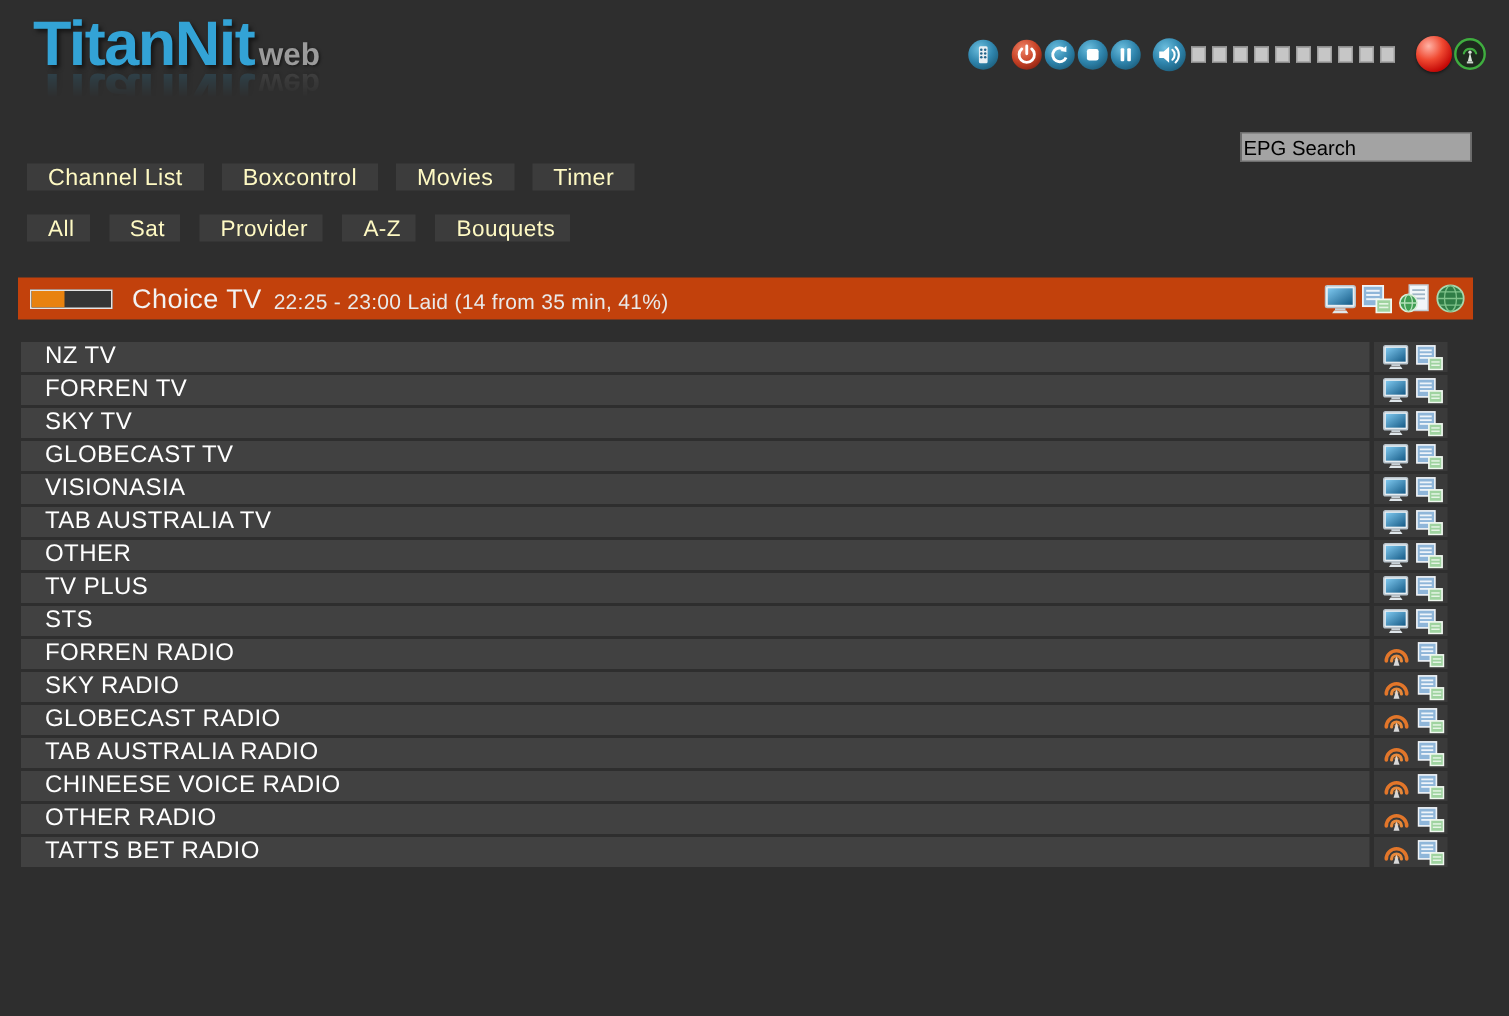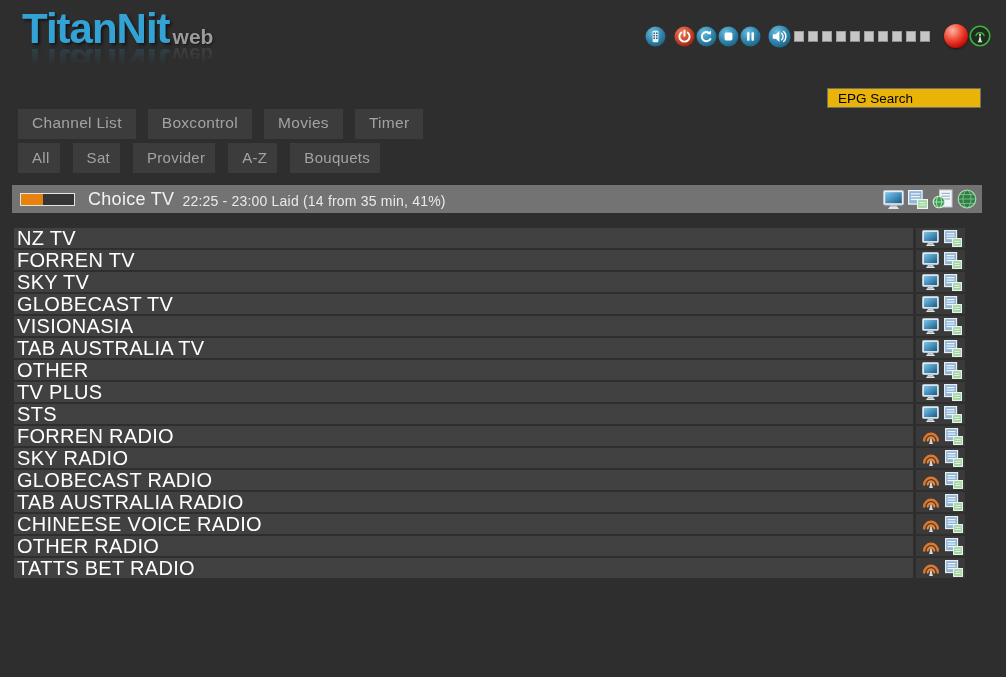--- a/index.html
+++ b/index.html
@@ -25,45 +25,45 @@
   .cbtn { display:block; border:none; background:transparent; padding:0; cursor:pointer; line-height:0; }
   .m8{margin-right:8px;} .m1{margin-right:1px;} .m7{margin-right:7px;} .m3{margin-right:3px;}
   .vol-level { display:flex; align-items:center; margin-right:10px; }
   .vseg { width:10px; height:11px; background:#c6c6c6; border:1px solid #9e9e9e;
           border-bottom-color:#8a8a8a; margin-right:4px; display:inline-block; }
   .rec-ball { width:24px; height:24px; border-radius:50%; margin-right:1px;
     background:radial-gradient(circle at 35% 28%, #ffb3a6 0%, #f04a32 40%, #c40806 75%, #8f0000 100%);
     box-shadow:0 1px 2px rgba(0,0,0,.5); }
   
   .epg-search { position:absolute; left:827px; top:88px; width:154px; height:20px;
-    background:#eab308; color:#000; border:1px solid #6e6e6e; font-size:13.5px;
-    font-family:"Liberation Sans", sans-serif; padding:1px 10px; }
+    background:#a3a3a3; color:#000; border:1px solid #6e6e6e; font-size:13.5px;
+    font-family:"Liberation Sans", sans-serif; padding:1px 1px; }
   
   .nav-row { position:absolute; left:18px; display:flex; }
   .row-1 { top:109px; } .row-2 { top:143px; }
-  .tab-btn { background:#3c3c3c; color:#a3a3a3; border:none; height:30px;
+  .tab-btn { background:#3c3c3c; color:#fef9c3; border:none; height:18px;
     font-size:15.5px; font-family:"Liberation Sans", sans-serif;
     padding:1px 14px 3px 14px; margin-right:12px; cursor:pointer; letter-spacing:.3px; }
   .row-2 .tab-btn { padding:1px 10px 3px 14px; margin-right:13px; font-size:15px; }
   
   .now-bar { position:absolute; left:12px; top:185px; width:970px; height:28px;
-    background:#737373; display:flex; align-items:center; }
+    background:#c2410c; display:flex; align-items:center; }
   .progress { width:55px; height:13px; border:1px solid #e4e4e4; margin-left:8px;
     background:#353535; overflow:hidden; }
   .progress-fill { height:100%; background:#e8820f; }
   .now-channel { font-size:18px; color:#f2f2f2; margin-left:13px; letter-spacing:.3px; }
   .now-epg { font-size:14px; color:#e9e9e9; margin-left:8px; margin-top:3px; letter-spacing:.2px; }
   .now-icons { margin-left:auto; display:flex; align-items:center; padding-right:5px; }
   .now-icons .nicon { margin-left:4px; line-height:0; cursor:pointer; background:none; border:none; padding:0; }
   
   .channel-list { position:absolute; left:14px; top:228px; width:951px; }
   .row { display:flex; height:20px; margin-bottom:2px; cursor:pointer; }
   .cell { height:20px; }
-  .cell.name { width:899px; background:#414141; color:#fff; font-size:20px;
-    display:flex; align-items:center; padding-left:3px; letter-spacing:.3px;
+  .cell.name { width:899px; background:#414141; color:#fff; font-size:16px;
+    display:flex; align-items:center; padding-left:16px; letter-spacing:.3px;
     white-space:nowrap; overflow:hidden; }
   .cell.icons { width:49px; margin-left:3px; background:#3a3a3a;
     display:flex; align-items:center; padding-left:6px; }
   .ric { line-height:0; margin-right:5px; display:inline-block; cursor:pointer; }
   .row .radio-ic { display:none; }
   .row.radio .radio-ic { display:inline-block; }
   .defs-holder { position:absolute; width:0; height:0; overflow:hidden; }
 </style>
 </head>
 <body>

